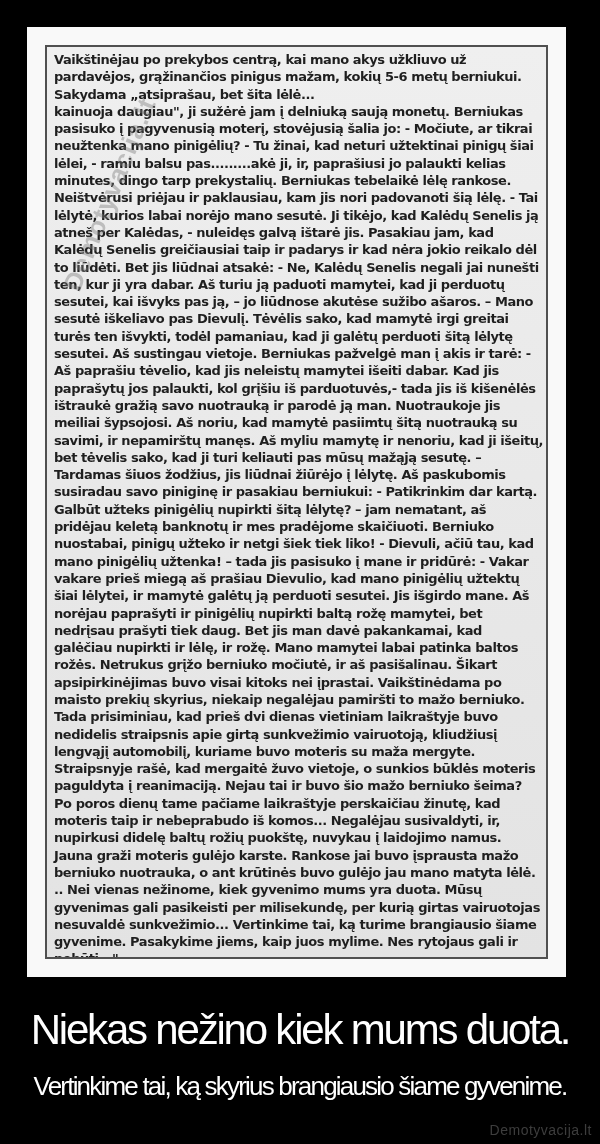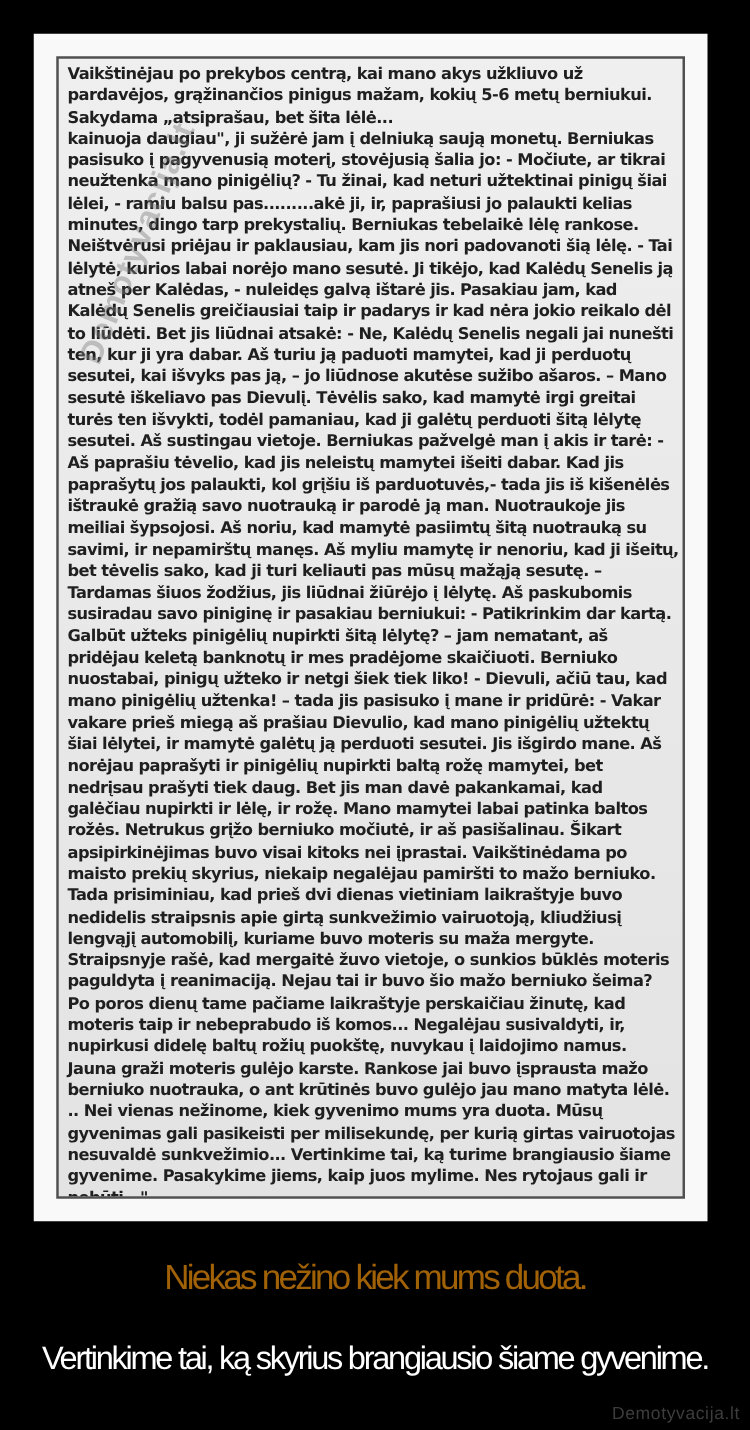--- a/index.html
+++ b/index.html
@@ -64,23 +64,23 @@
     color: rgba(125, 125, 125, 0.42);
     white-space: nowrap;
     pointer-events: none;
   }
   .poster-title {
     position: absolute;
     top: 1006px;
     left: 0;
     width: 600px;
     text-align: center;
-    color: #a16207;
+    color: #ffffff;
     font-family: "Liberation Sans", sans-serif;
-    font-size: 28px;
+    font-size: 42px;
     line-height: 1.15;
     letter-spacing: -2.2px;
     font-weight: 400;
   }
   .poster-subtitle {
     position: absolute;
     top: 1071px;
     left: 0;
     width: 600px;
     text-align: center;

